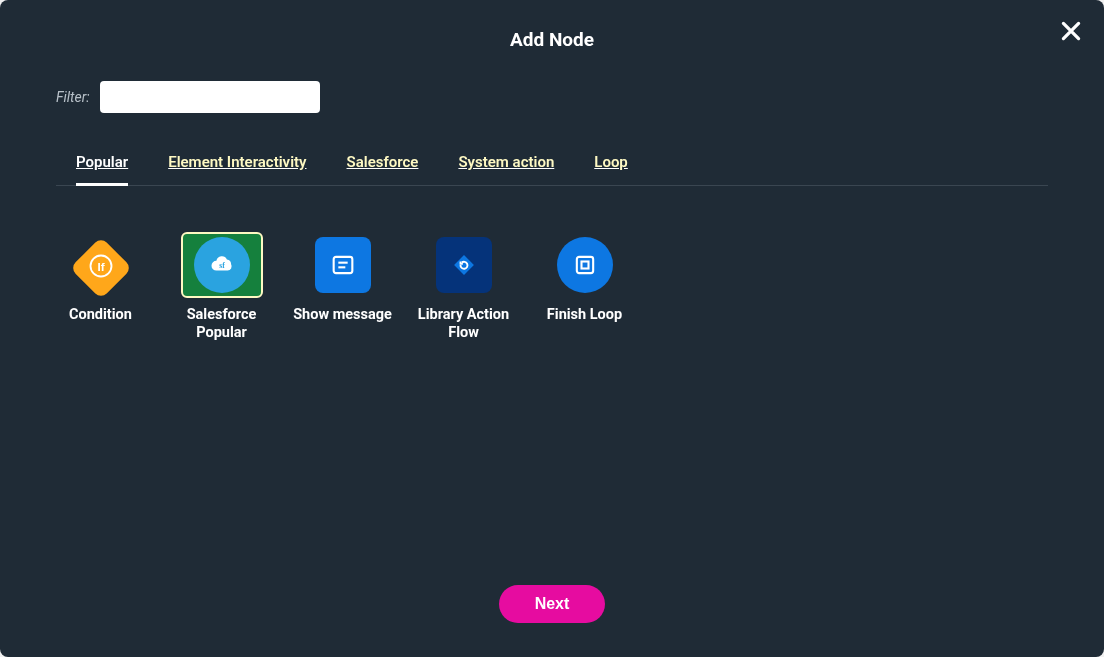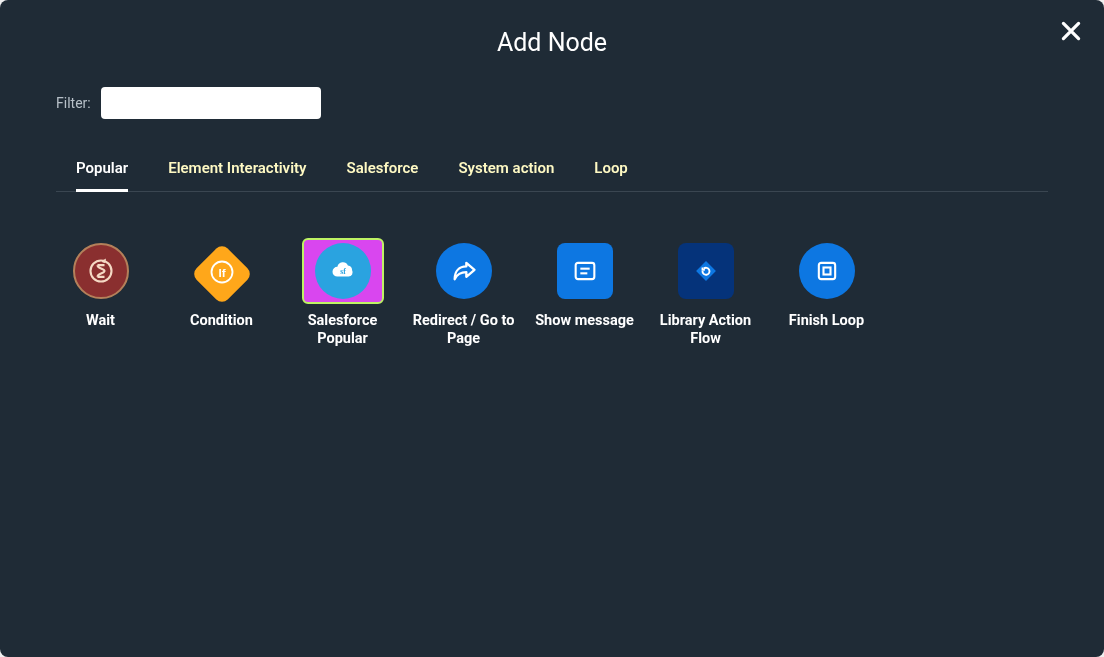--- a/index.html
+++ b/index.html
@@ -19,22 +19,22 @@
     color: #fff;
     display: flex;
     flex-direction: column;
   }
   .modal-header {
     position: relative;
     padding: 28px 20px 10px 20px;
     text-align: center;
   }
   .modal-title {
-    font-size: 25px;
-    font-weight: 400;
+    font-size: 19px;
+    font-weight: 700;
     color: #fff;
   }
   .close-btn {
     position: absolute;
     top: 18px;
     right: 20px;
     width: 26px;
     height: 26px;
     cursor: pointer;
     color: #fff;
@@ -42,20 +42,21 @@
   .close-btn svg { width: 100%; height: 100%; }
   .filter-row {
     display: flex;
     align-items: center;
     padding: 20px 56px 10px 56px;
     gap: 10px;
   }
   .filter-label {
     color: #b7c0c8;
     font-size: 14px;
+    font-style: italic;
   }
   .filter-input {
     width: 220px;
     height: 32px;
     background: #fff;
     border: none;
     border-radius: 4px;
     padding: 4px 10px;
     font-size: 14px;
     outline: none;
@@ -63,20 +64,21 @@
   }
   .tabs {
     display: flex;
     align-items: flex-start;
     gap: 40px;
     padding: 20px 56px 0 56px;
     border-bottom: 1px solid #3a4651;
     margin: 10px 56px 0 56px;
     padding-left: 20px;
     padding-right: 20px;
+    text-decoration: underline;
   }
   .tab {
     color: #fef9c3;
     font-size: 15px;
     font-weight: 600;
     padding: 0 0 12px 0;
     cursor: pointer;
     border-bottom: 3px solid transparent;
     margin-bottom: -1px;
     white-space: nowrap;
@@ -118,22 +120,22 @@
     width: 82px;
     height: 66px;
     display:flex;
     align-items:center;
     justify-content:center;
     margin-bottom: 8px;
     border-radius: 6px;
   }
   .sel-wrap .icon-box { margin-bottom: 0; }
   .sel-wrap.selected {
-    border: 2px solid #bef264;
-    background: #d946ef;
+    border: 2px solid #fef9c3;
+    background: #15803d;
   }
   .node-label {
     color: #fff;
     font-size: 14.5px;
     font-weight: 700;
     text-align: center;
     line-height: 1.25;
     max-width: 110px;
   }
   .footer {
@@ -183,34 +185,20 @@
       <div class="tab active">Popular</div>
       <div class="tab">Element Interactivity</div>
       <div class="tab">Salesforce</div>
       <div class="tab">System action</div>
       <div class="tab">Loop</div>
     </div>
 
   <div class="grid" id="grid">
       <div class="node-card">
         <div class="sel-wrap">
-          <div class="icon-box bg-wait ">
-            <svg viewBox="0 0 24 24">
-              <g fill="none" stroke="#f5d9c4" stroke-width="1.8">
-                <circle cx="12" cy="12" r="9"></circle>
-                <path d="M9 7h6M9 17h6M9 7 c0 3 6 3 6 5 c0 2 -6 2 -6 5"></path>
-                <path d="M13 4 l2 -1 l-0.5 2" stroke="#f5d9c4"></path>
-              </g>
-            </svg>
-          </div>
-        </div>
-        <div class="node-label">Wait</div>
-      </div>
-      <div class="node-card">
-        <div class="sel-wrap">
           <div class="icon-box bg-cond diamond">
             <div class="inner"><svg viewBox="0 0 24 24">
                 <circle cx="12" cy="12" r="9" fill="none" stroke="#fff" stroke-width="1.6"></circle>
                 <text x="12" y="16" text-anchor="middle" font-size="10" fill="#fff" font-family="Arial" font-weight="bold">If</text>
               </svg></div>
           </div>
         </div>
         <div class="node-label">Condition</div>
       </div>
       <div class="node-card">
@@ -219,30 +207,20 @@
             <svg viewBox="0 0 40 28">
               <path d="M12 22 a7 7 0 0 1 0-14 a8 8 0 0 1 15 -2 a7 7 0 0 1 6 7 a6 6 0 0 1 -5 9 h-16z" fill="#fff"></path>
               <text x="20" y="19" text-anchor="middle" font-size="11" fill="#2aa3e0" font-family="Georgia" font-weight="bold">sf</text>
             </svg>
           </div>
         </div>
         <div class="node-label">Salesforce Popular</div>
       </div>
       <div class="node-card">
         <div class="sel-wrap">
-          <div class="icon-box bg-blue ">
-            <svg viewBox="0 0 24 24">
-              <path d="M14 5 l7 6 -7 6 v-4 c-5 0 -8 2 -10 6 c0 -7 4 -11 10 -11 z" fill="none" stroke="#fff" stroke-width="2" stroke-linejoin="round"></path>
-            </svg>
-          </div>
-        </div>
-        <div class="node-label">Redirect / Go to Page</div>
-      </div>
-      <div class="node-card">
-        <div class="sel-wrap">
           <div class="icon-box bg-blue square">
             <svg viewBox="0 0 24 24">
               <rect x="4" y="5" width="16" height="14" rx="2" fill="none" stroke="#fff" stroke-width="1.8"></rect>
               <line x1="8" y1="10" x2="16" y2="10" stroke="#fff" stroke-width="1.8"></line>
               <line x1="8" y1="14" x2="14" y2="14" stroke="#fff" stroke-width="1.8"></line>
             </svg>
           </div>
         </div>
         <div class="node-label">Show message</div>
       </div>
@@ -264,14 +242,17 @@
             <svg viewBox="0 0 24 24">
               <rect x="5" y="5" width="14" height="14" rx="2" fill="none" stroke="#fff" stroke-width="1.8"></rect>
               <rect x="9" y="9" width="6" height="6" fill="none" stroke="#fff" stroke-width="1.8"></rect>
             </svg>
           </div>
         </div>
         <div class="node-label">Finish Loop</div>
       </div>
     </div>
 
+  <div class="footer">
+    <button class="next-btn">Next</button>
+  </div>
 
 </div>
 
 </body></html>

